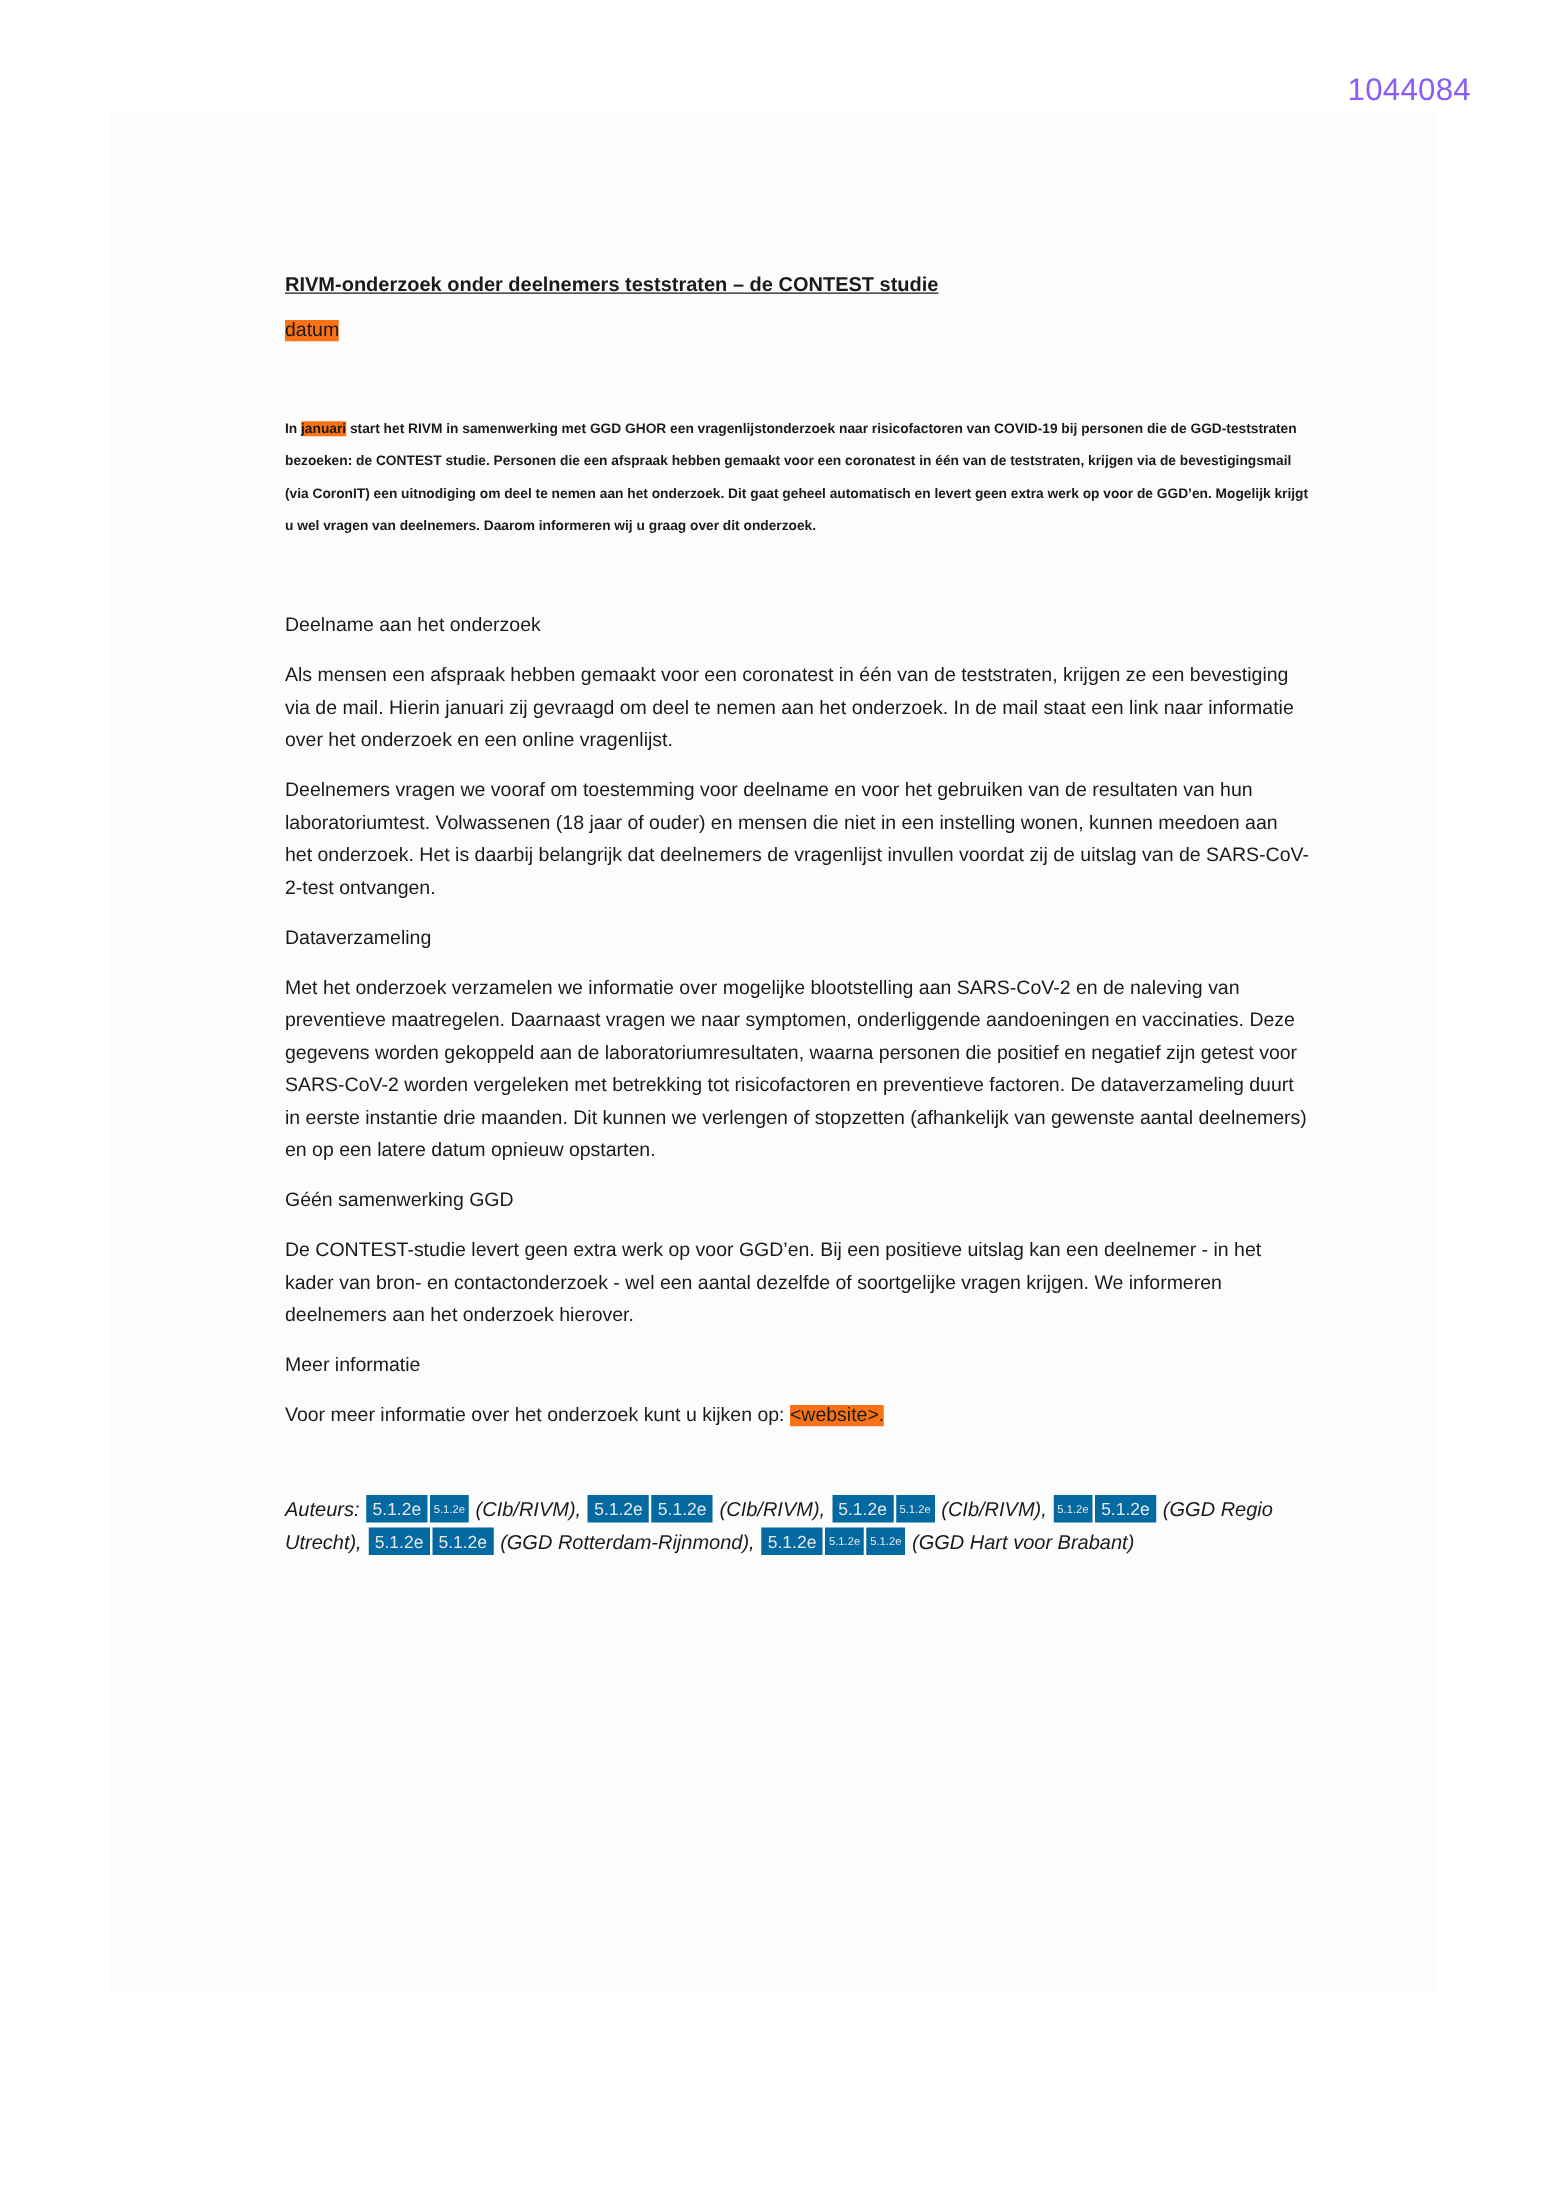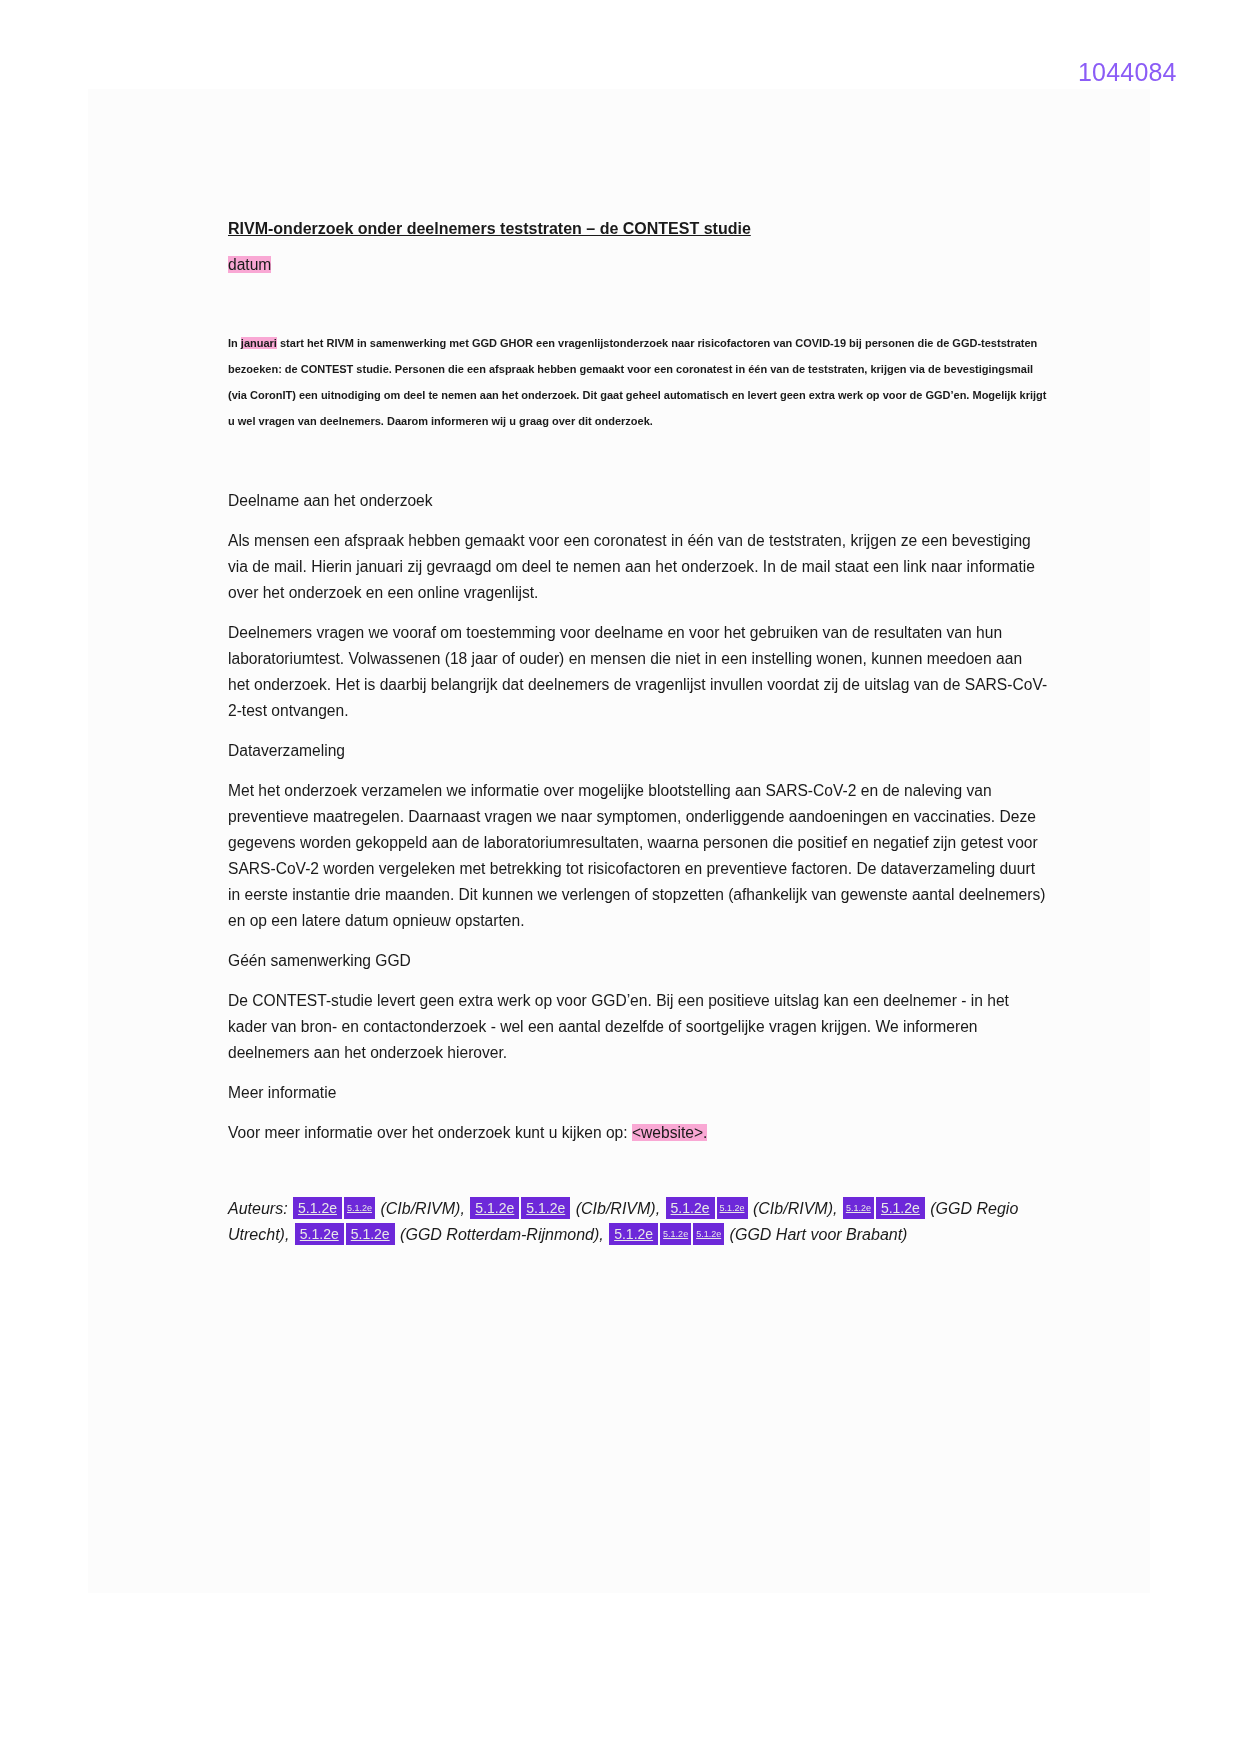--- a/index.html
+++ b/index.html
@@ -20,32 +20,32 @@
     .content {
       position: absolute; left: 228px; top: 216px; width: 820px;
       font-family: "Liberation Sans", sans-serif; font-size: 15.6px; line-height: 26px;
       color: #1a1a1a;
     }
     .title {
       font-weight: bold; text-decoration: underline; font-size: 16px;
       margin: 0 0 10px 0; line-height: 26px;
     }
     .date-line { margin: 0 0 52px 0; }
-    .hl { background: #f9a8d4; }
+    .hl { background: #f97316; }
     .intro { font-weight: bold; margin: 0 0 54px 0; font-size: 11px; }
     h3.section {
       font-size: 15.6px; font-weight: normal; margin: 0 0 14px 0; line-height: 26px;
     }
     p.para { margin: 0 0 14px 0; }
     .authors { font-style: italic; margin-top: 50px; font-size: 16px; line-height: 26px; }
     .redact {
-      display: inline-block; background: #6d28d9; color: #e8e8e8;
+      display: inline-block; background: #0369a1; color: #e8e8e8;
       font-style: normal; font-family: "Liberation Sans", sans-serif;
       padding: 0 5px; height: 22px; line-height: 22px; vertical-align: middle;
-      margin: 0 1px; position: relative; top: -2px; text-decoration: underline;
+      margin: 0 1px; position: relative; top: -2px;
     }
     .redact.big { font-size: 14px; }
     .redact.small { font-size: 9px; padding: 0 3px; }
   </style>
 </head>
 <body>
 
 <div class="doc-id">1044084</div>
 
 <div class="page-area"></div>

